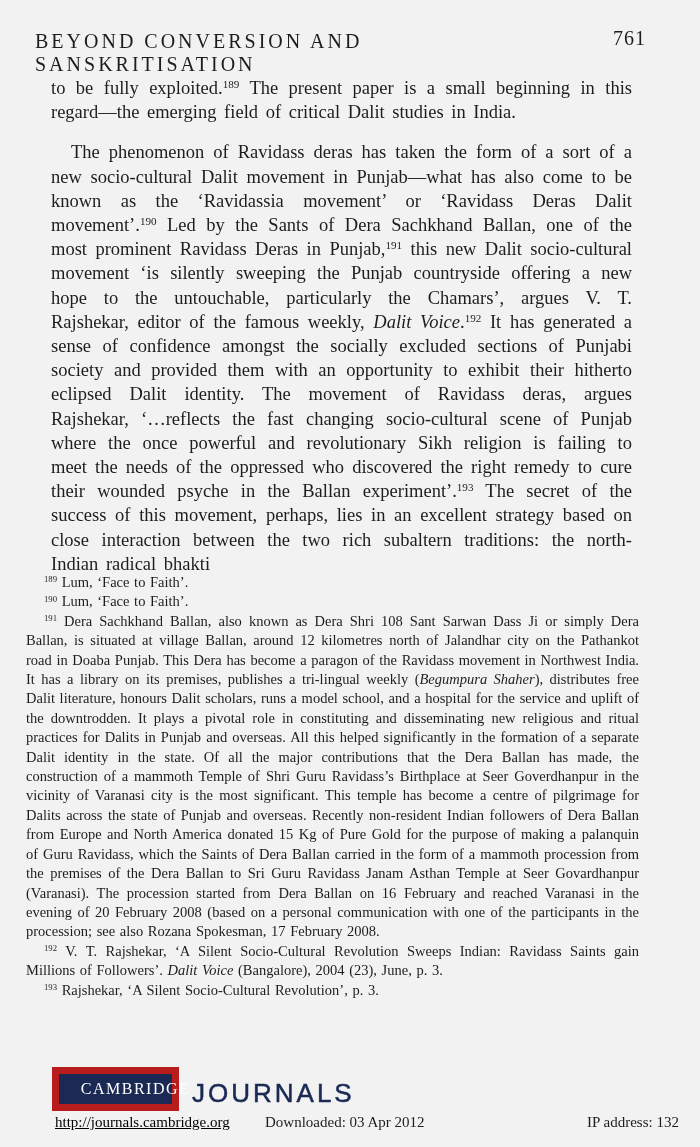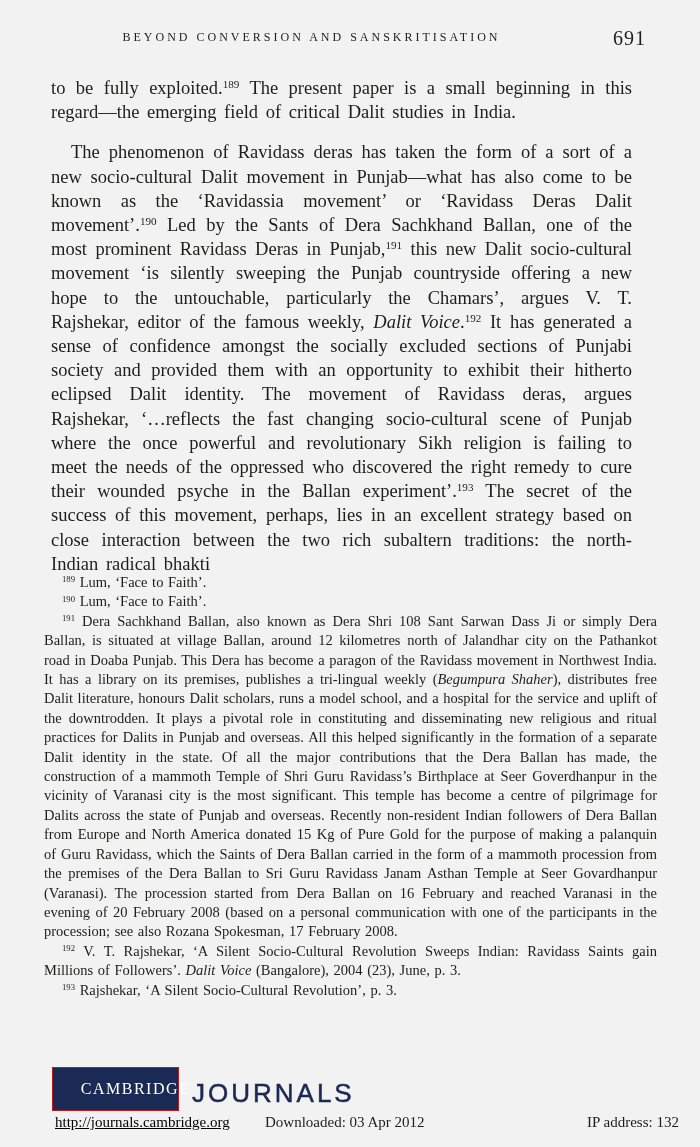--- a/index.html
+++ b/index.html
@@ -15,22 +15,22 @@
     font-family:"Liberation Serif", serif;
     color:var(--text_color);
   }
   .page{position:absolute;inset:0;}
 
   
   .running-head{
     position:absolute;top:30px;left:35px;width:613px;height:22px;
   }
   .running-title{
-    display:block;text-align:center;
-    font-size:12px;letter-spacing:3px;font-weight:normal;
+    display:block;
+    font-size:20px;letter-spacing:3px;font-weight:normal;
     padding-right:60px;
   }
   .page-number{
     position:absolute;right:2px;top:-3px;
     font-size:20px;letter-spacing:1px;
   }
 
   
   .article-body{
     position:absolute;top:60px;left:35px;width:613px;
@@ -41,31 +41,31 @@
   .article-body p.indent{text-indent:20px;}
 
   sup.fn-ref{
     font-size:0.60em;line-height:0;
     position:relative;top:-0.55em;vertical-align:baseline;
     letter-spacing:0;word-spacing:normal;
   }
 
   
   .footnotes{
-    position:absolute;top:573px;left:44px;width:613px;
+    position:absolute;top:573px;left:26px;width:613px;
     font-size:14.5px;line-height:19.4px;
     text-align:justify;word-spacing:1px;
   }
   .footnotes p{margin:0;text-indent:18px;}
 
   
   .cambridge-box{
     position:absolute;left:52px;top:1067px;width:127px;height:44px;
     background:var(--logo_navy);
-    border:1px solid #b91c1c;
+    border:7px solid #b91c1c;
     box-sizing:border-box;
     display:flex;align-items:center;justify-content:center;padding-left:40px;
   }
   .cambridge-box span{
     color:#ffffff;font-size:16px;letter-spacing:1.5px;
     font-family:"Liberation Serif", serif;
   }
   .journals-wordmark{
     position:absolute;left:192px;top:1078px;
     font-family:"Liberation Sans", sans-serif;
@@ -86,21 +86,21 @@
   .download-date{position:absolute;left:265px;top:0;}
   .ip-address{position:absolute;left:587px;top:0;}
 </style>
 </head>
 <body>
 
 <div class="page">
 
   <div class="running-head">
     <span class="running-title">BEYOND CONVERSION AND SANSKRITISATION</span>
-    <span class="page-number">691</span>
+    <span class="page-number">761</span>
   </div>
 
   <div class="article-body">
     <p><span>to be fully exploited.</span><sup class="fn-ref">189</sup><span> The present paper is a small beginning in this regard—the emerging field of critical Dalit studies in India.</span></p>
     <p class="indent"><span>The phenomenon of Ravidass deras has taken the form of a sort of a new socio-cultural Dalit movement in Punjab—what has also come to be known as the ‘Ravidassia movement’ or ‘Ravidass Deras Dalit movement’.</span><sup class="fn-ref">190</sup><span> Led by the Sants of Dera Sachkhand Ballan, one of the most prominent Ravidass Deras in Punjab,</span><sup class="fn-ref">191</sup><span> this new Dalit socio-cultural movement ‘is silently sweeping the Punjab countryside offering a new hope to the untouchable, particularly the Chamars’, argues V. T. Rajshekar, editor of the famous weekly, </span><i>Dalit Voice</i><span>.</span><sup class="fn-ref">192</sup><span> It has generated a sense of confidence amongst the socially excluded sections of Punjabi society and provided them with an opportunity to exhibit their hitherto eclipsed Dalit identity. The movement of Ravidass deras, argues Rajshekar, ‘…reflects the fast changing socio-cultural scene of Punjab where the once powerful and revolutionary Sikh religion is failing to meet the needs of the oppressed who discovered the right remedy to cure their wounded psyche in the Ballan experiment’.</span><sup class="fn-ref">193</sup><span> The secret of the success of this movement, perhaps, lies in an excellent strategy based on close interaction between the two rich subaltern traditions: the north-Indian radical bhakti</span></p>
   </div>
 
   <div class="footnotes">
     <p><sup class="fn-ref">189</sup><span><span> Lum, ‘Face to Faith’.</span></span></p>
     <p><sup class="fn-ref">190</sup><span><span> Lum, ‘Face to Faith’.</span></span></p>

